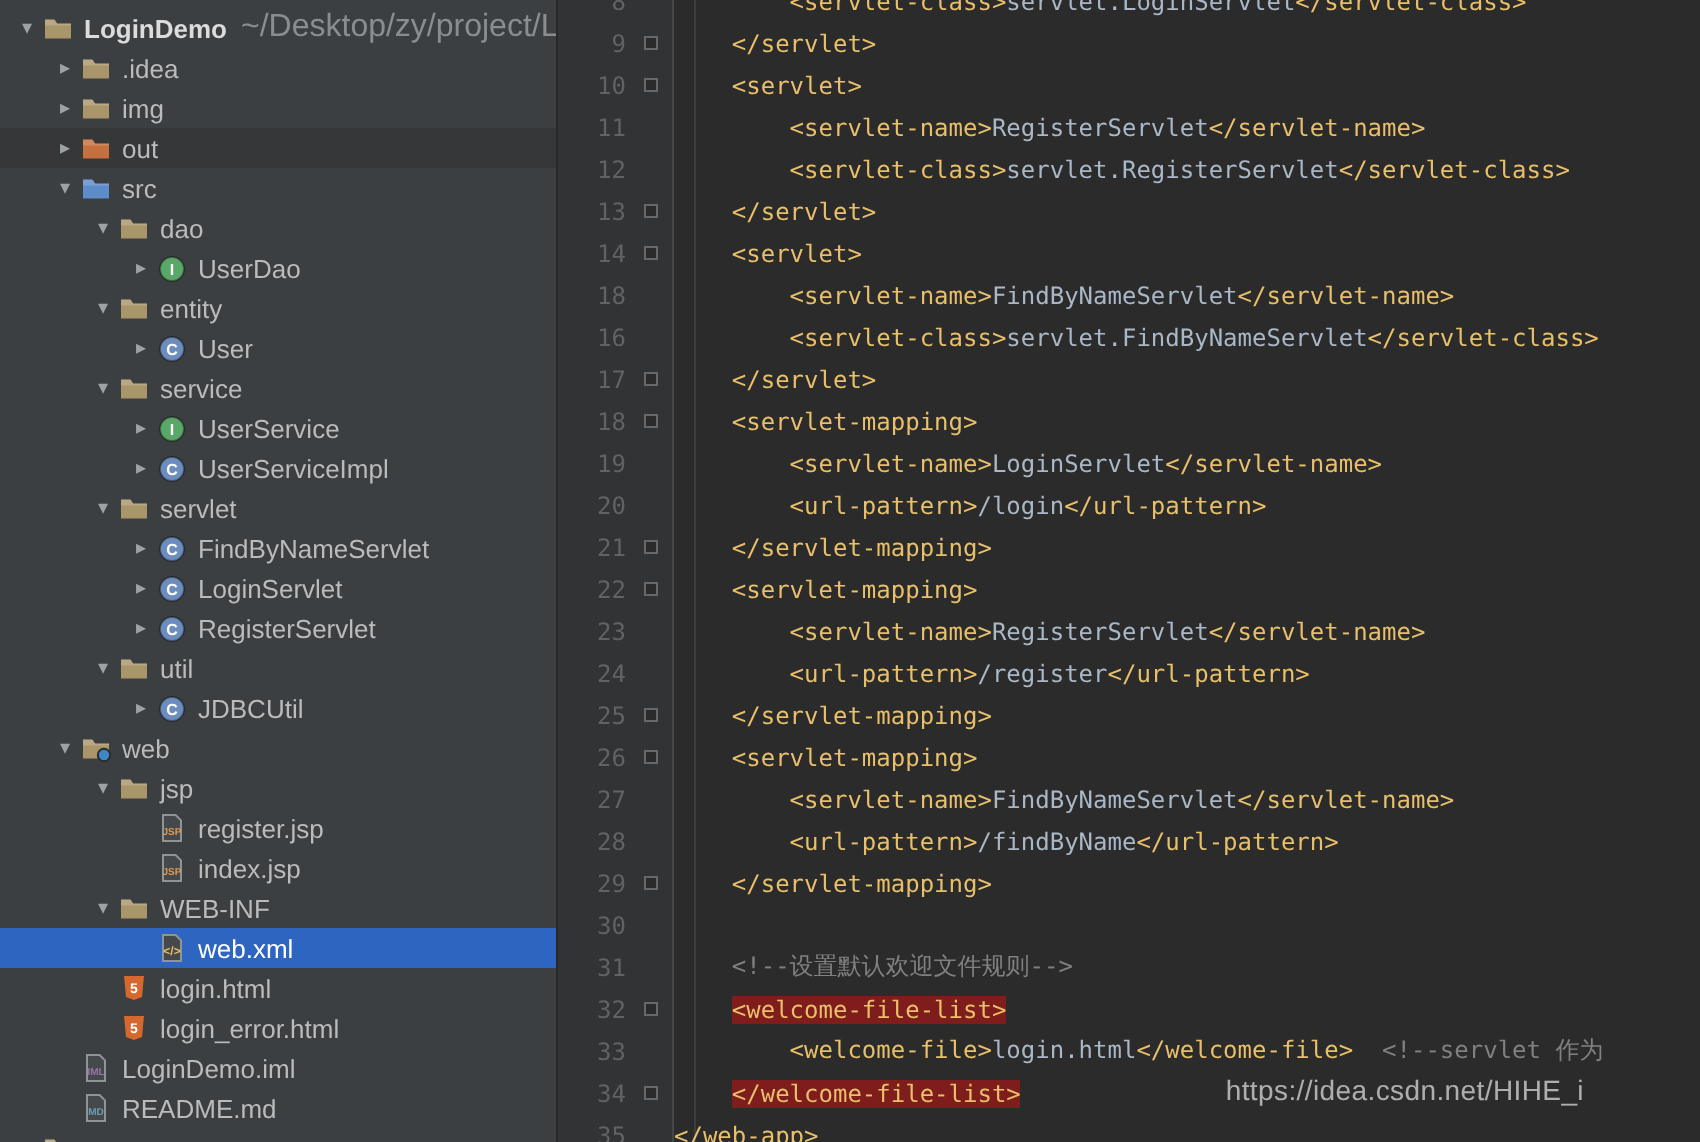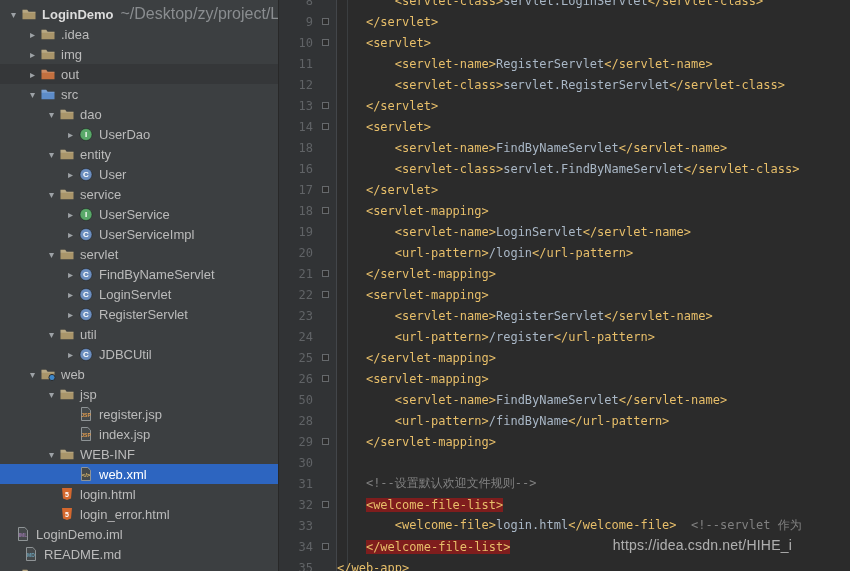--- a/index.html
+++ b/index.html
@@ -304,31 +304,31 @@
         <div class="tree-row" style="padding-left: 44px;">
           <span class="arrow"></span>
           <span class="ticon">
             <svg width="16" height="16" viewBox="0 0 16 16">
               <path d="M3 2 h10 l-1 10.5 L8 14 4 12.5 Z" fill="#d4682e"></path>
               <text x="8" y="10.6" font-size="7" font-family="Liberation Sans, sans-serif" font-weight="bold" fill="#fff" text-anchor="middle">5</text>
             </svg>
           </span>
           <span class="tlabel">login_error.html</span>
         </div>
-        <div class="tree-row" style="">
+        <div class="tree-row" style="padding-left: 25px;">
           <span class="arrow"></span>
           <span class="ticon">
             <svg width="16" height="16" viewBox="0 0 16 16">
               <path d="M3.5 1.5 h6.3 l2.7 2.7 V14.5 H3.5 Z" fill="#45494b" stroke="#8f9496" stroke-width="1"></path>
               <text x="8" y="11.3" font-size="5" font-family="Liberation Sans, sans-serif" font-weight="bold" fill="#9876aa" text-anchor="middle">IML</text>
             </svg>
           </span>
           <span class="tlabel">LoginDemo.iml</span>
         </div>
-        <div class="tree-row" style="padding-left: 8px;">
+        <div class="tree-row" style="padding-left: 25px;">
           <span class="arrow"></span>
           <span class="ticon">
             <svg width="16" height="16" viewBox="0 0 16 16">
               <path d="M3.5 1.5 h6.3 l2.7 2.7 V14.5 H3.5 Z" fill="#45494b" stroke="#8f9496" stroke-width="1"></path>
               <text x="8" y="11.3" font-size="5" font-family="Liberation Sans, sans-serif" font-weight="bold" fill="#6a9fb5" text-anchor="middle">MD</text>
             </svg>
           </span>
           <span class="tlabel">README.md</span>
         </div>
         <div class="tree-row" style="padding-left: 6px;">
@@ -456,21 +456,21 @@
           <span class="code">    <span class="tok-tag">&lt;/servlet-mapping&gt;</span></span>
         </div>
         <div class="ed-line">
           <span class="ln">26</span>
           <span class="fold-col">
             <span class="fold-sq"></span>
           </span>
           <span class="code">    <span class="tok-tag">&lt;servlet-mapping&gt;</span></span>
         </div>
         <div class="ed-line">
-          <span class="ln">50</span>
+          <span class="ln">27</span>
           <span class="fold-col"></span>
           <span class="code">        <span class="tok-tag">&lt;servlet-name&gt;</span><span class="tok-text">FindByNameServlet</span><span class="tok-tag">&lt;/servlet-name&gt;</span></span>
         </div>
         <div class="ed-line">
           <span class="ln">28</span>
           <span class="fold-col"></span>
           <span class="code">        <span class="tok-tag">&lt;url-pattern&gt;</span><span class="tok-text">/findByName</span><span class="tok-tag">&lt;/url-pattern&gt;</span></span>
         </div>
         <div class="ed-line">
           <span class="ln">29</span>

